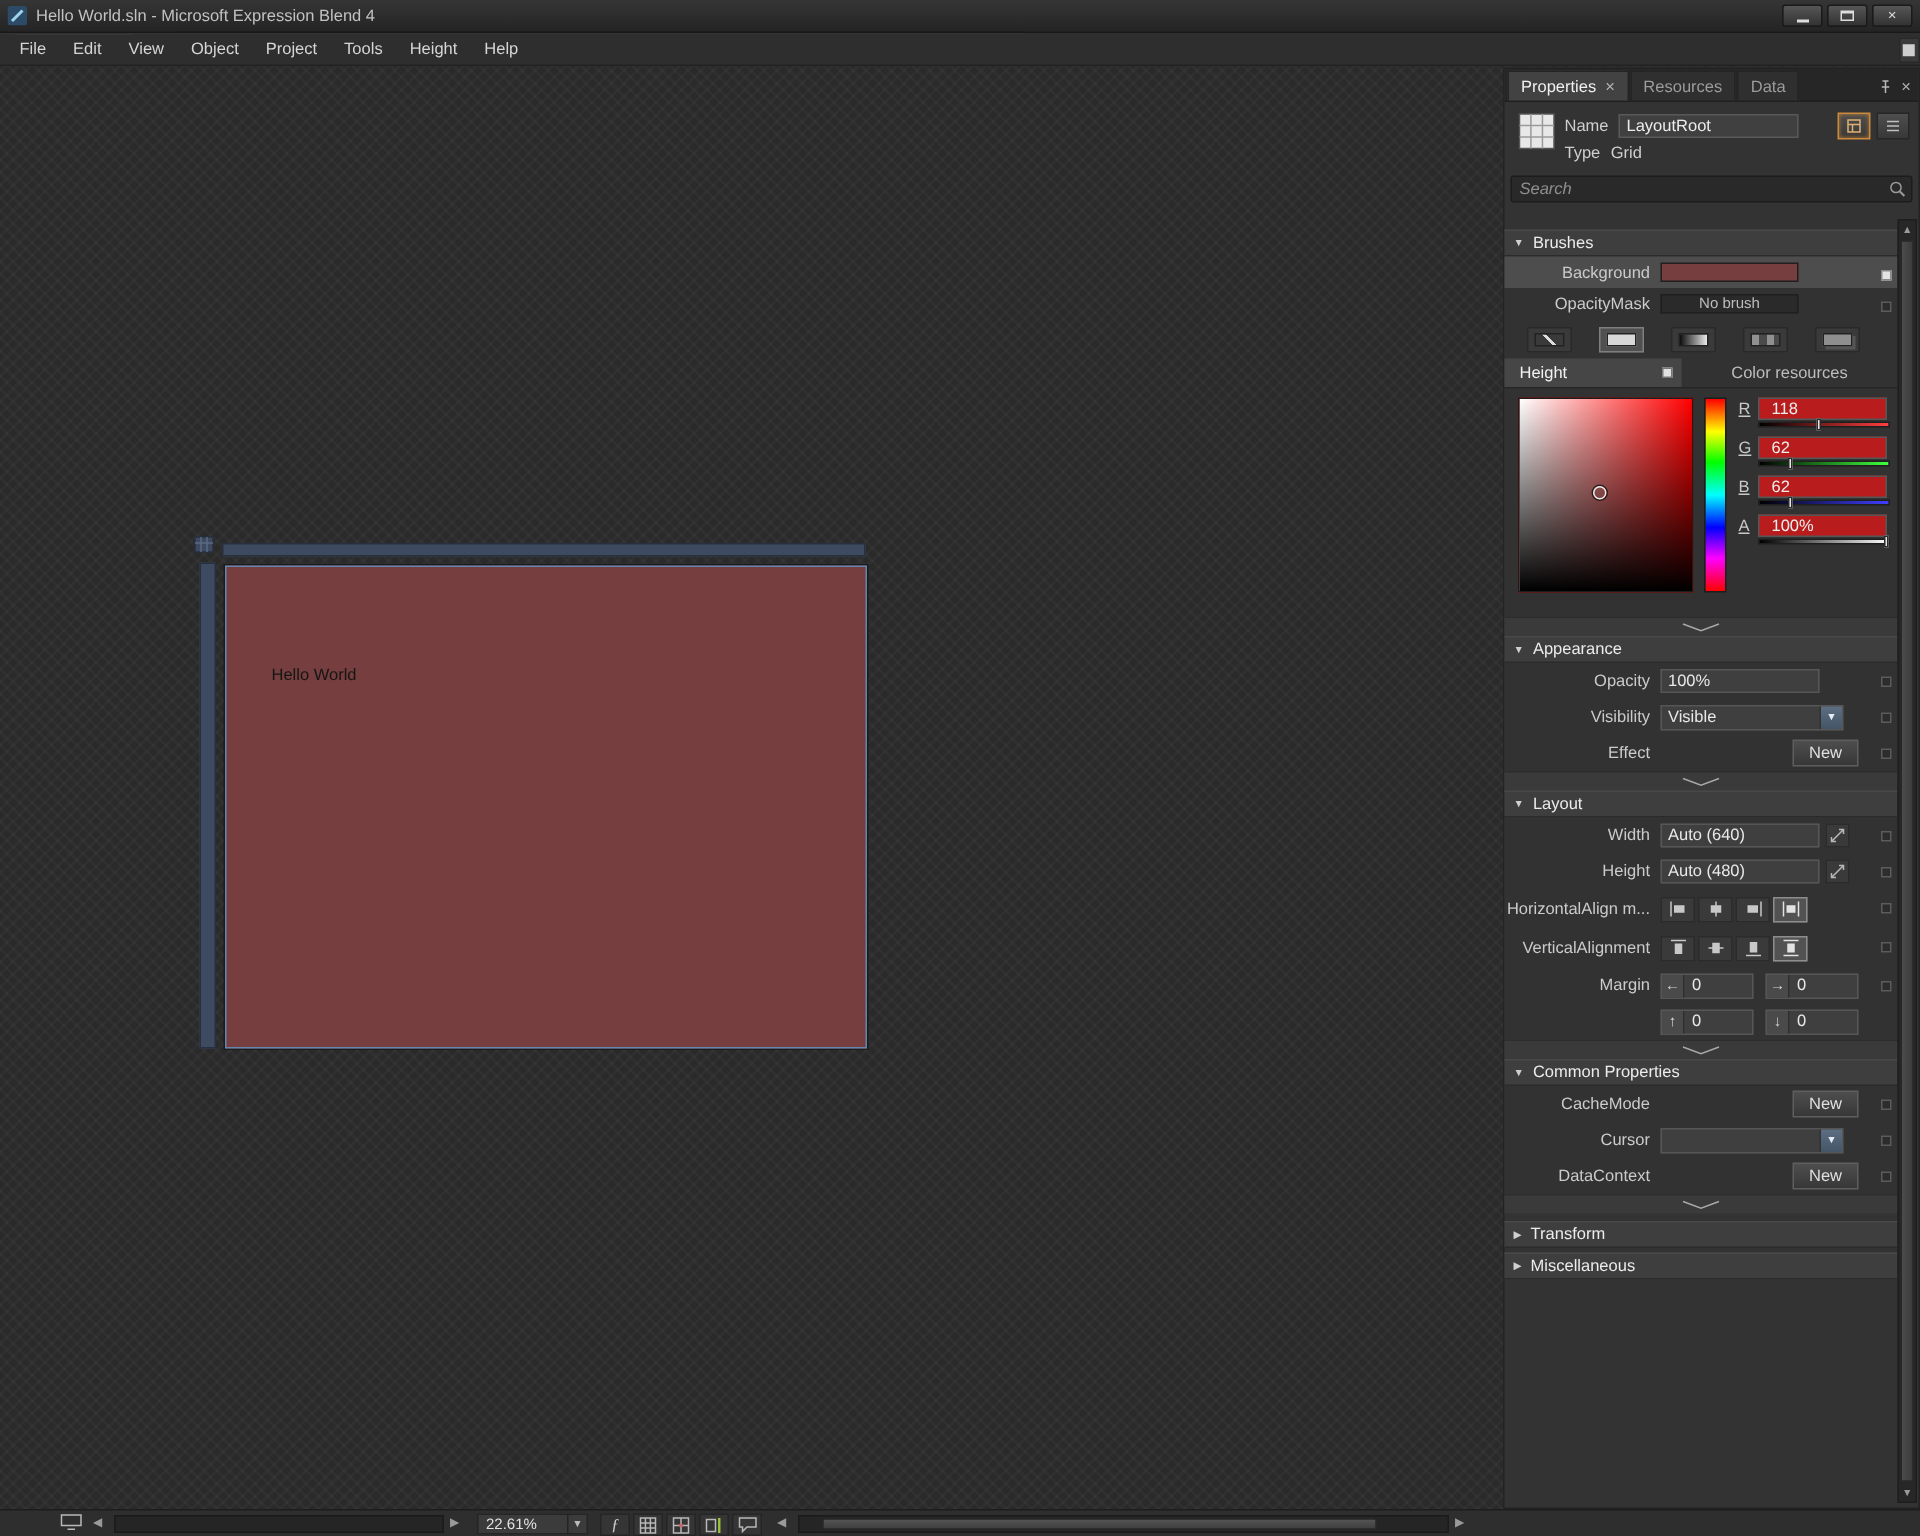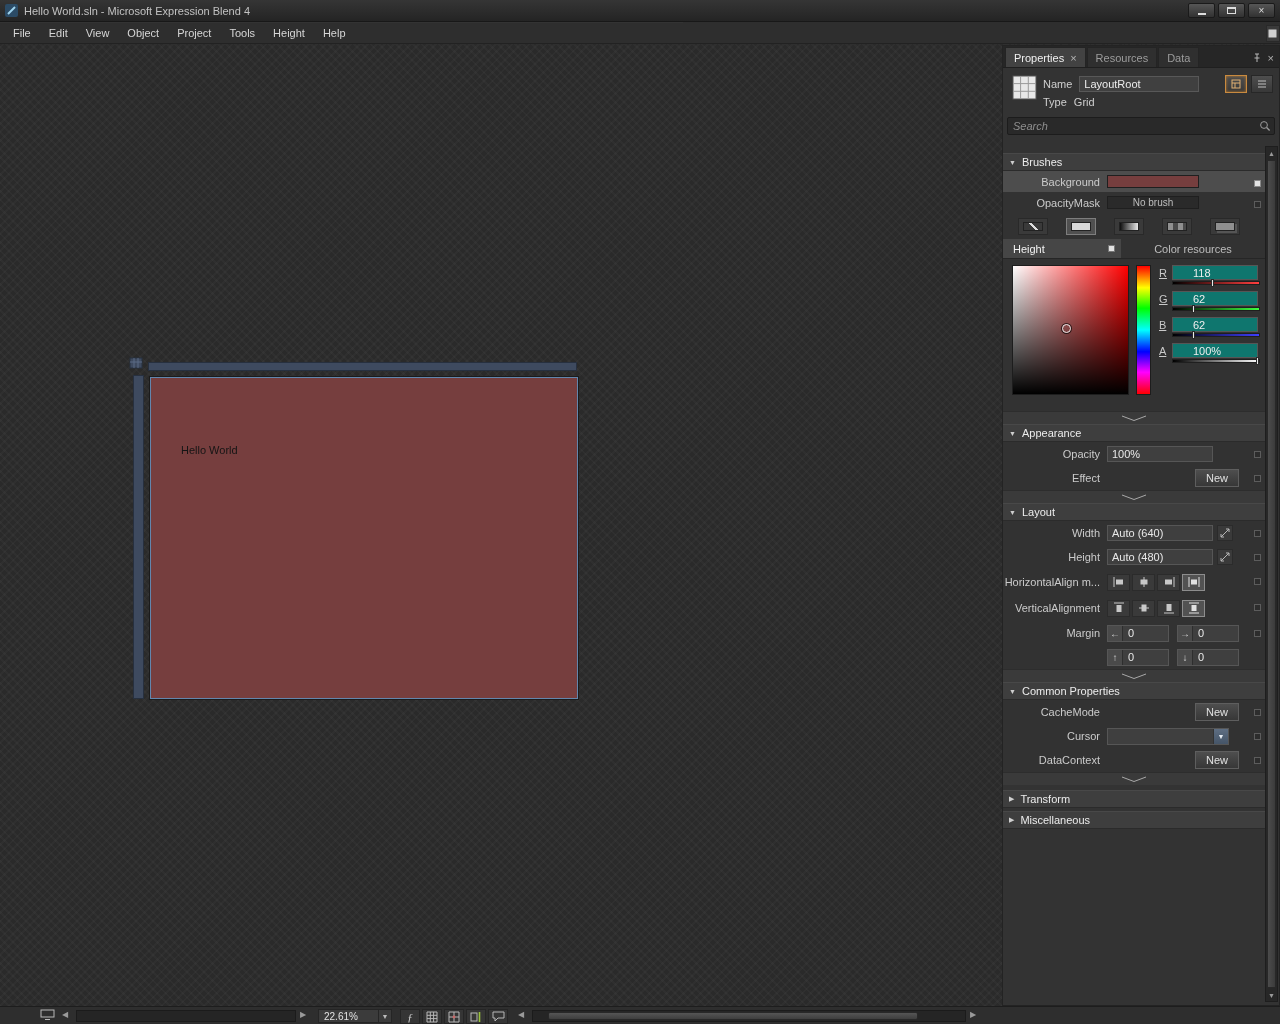--- a/index.html
+++ b/index.html
@@ -120,21 +120,21 @@
 .etab{display:flex;align-items:center;padding-left:10px;color:#bdbdbd;position:relative}
 .etab.active{background:#464646;color:#f2f2f2;width:118px}
 .mini-sq{position:absolute;right:6px;top:6px;width:7px;height:7px;background:#e2e2e2;border:1px solid #777}
 .etab.rest{flex:1;justify-content:center;padding-left:0}
 .picker{height:152px;position:relative}
 #satval{position:absolute;left:9px;top:6px;width:117px;height:130px;background-color:#f00;background-image:linear-gradient(to top,#000,rgba(0,0,0,0)),linear-gradient(to right,#fff,rgba(255,255,255,0));border:1px solid #1d1d1d}
 #sv-cursor{position:absolute;left:49px;top:58px;width:9px;height:9px;border:1px solid #eaeaea;border-radius:50%;box-shadow:0 0 0 1px rgba(0,0,0,.65)}
 #huebar{position:absolute;left:133px;top:6px;width:15px;height:130px;border:1px solid #1d1d1d;background:linear-gradient(#f00,#ff0 17%,#0f0 33%,#0ff 50%,#00f 67%,#f0f 83%,#f00)}
 .chan{position:absolute;left:156px;width:106px;height:24px}
 .clabel{position:absolute;left:0;top:2px;color:#c9c9c9;text-decoration:underline}
-.cfield{position:absolute;left:13px;top:0;width:86px;height:15px;background:#0f766e;border:1px solid #565656;color:#eee;padding-left:20px;display:flex;align-items:center}
+.cfield{position:absolute;left:13px;top:0;width:86px;height:15px;background:#b91c1c;border:1px solid #565656;color:#eee;padding-left:8px;display:flex;align-items:center}
 .cslider{position:absolute;left:13px;top:16px;width:88px;height:4px;border:1px solid #1f1f1f}
 .cs-r{background:linear-gradient(90deg,#000,#ff3e3e)}
 .cs-g{background:linear-gradient(90deg,#000,#3eff3e)}
 .cs-b{background:linear-gradient(90deg,#000,#3e3eff)}
 .cs-a{background:linear-gradient(90deg,#000,#fff)}
 .cthumb{position:absolute;top:14px;width:3px;height:8px;background:#e6e6e6;border:1px solid #2a2a2a}
 .swatch-row{height:26px;display:flex;align-items:center;padding-left:9px;position:relative}
 #sw-initial{width:43px;height:20px;background:#fff;border:1px solid #1b1b1b}
 #sw-current{width:43px;height:20px;border:1px solid #1b1b1b}
 #sw-small{width:13px;height:13px;margin-left:9px;background:#30201f;border:1px solid #565656}
@@ -716,20 +716,28 @@
         <span class="tri">▼</span>
         <span>Appearance</span>
       </div>
       <div class="sect-body">
         <div class="prow">
           <span class="plabel">Opacity</span>
           <span class="pfield" style="width:106px">100%</span>
           <span class="adv"></span>
         </div>
         <div class="prow">
+          <span class="plabel">Visibility</span>
+          <span class="dropdown">
+            <span class="dd-text">Visible</span>
+            <span class="dd-btn">▼</span>
+          </span>
+          <span class="adv"></span>
+        </div>
+        <div class="prow">
           <span class="plabel">Effect</span>
           <span class="btn-new">New</span>
           <span class="adv"></span>
         </div>
         <div class="sect-expander">
             <svg width="26" height="7">
               <path d="M1 1 L13 5.5 L25 1" stroke="#a8a8a8" fill="none"></path>
             </svg>
           </div>
       </div>

